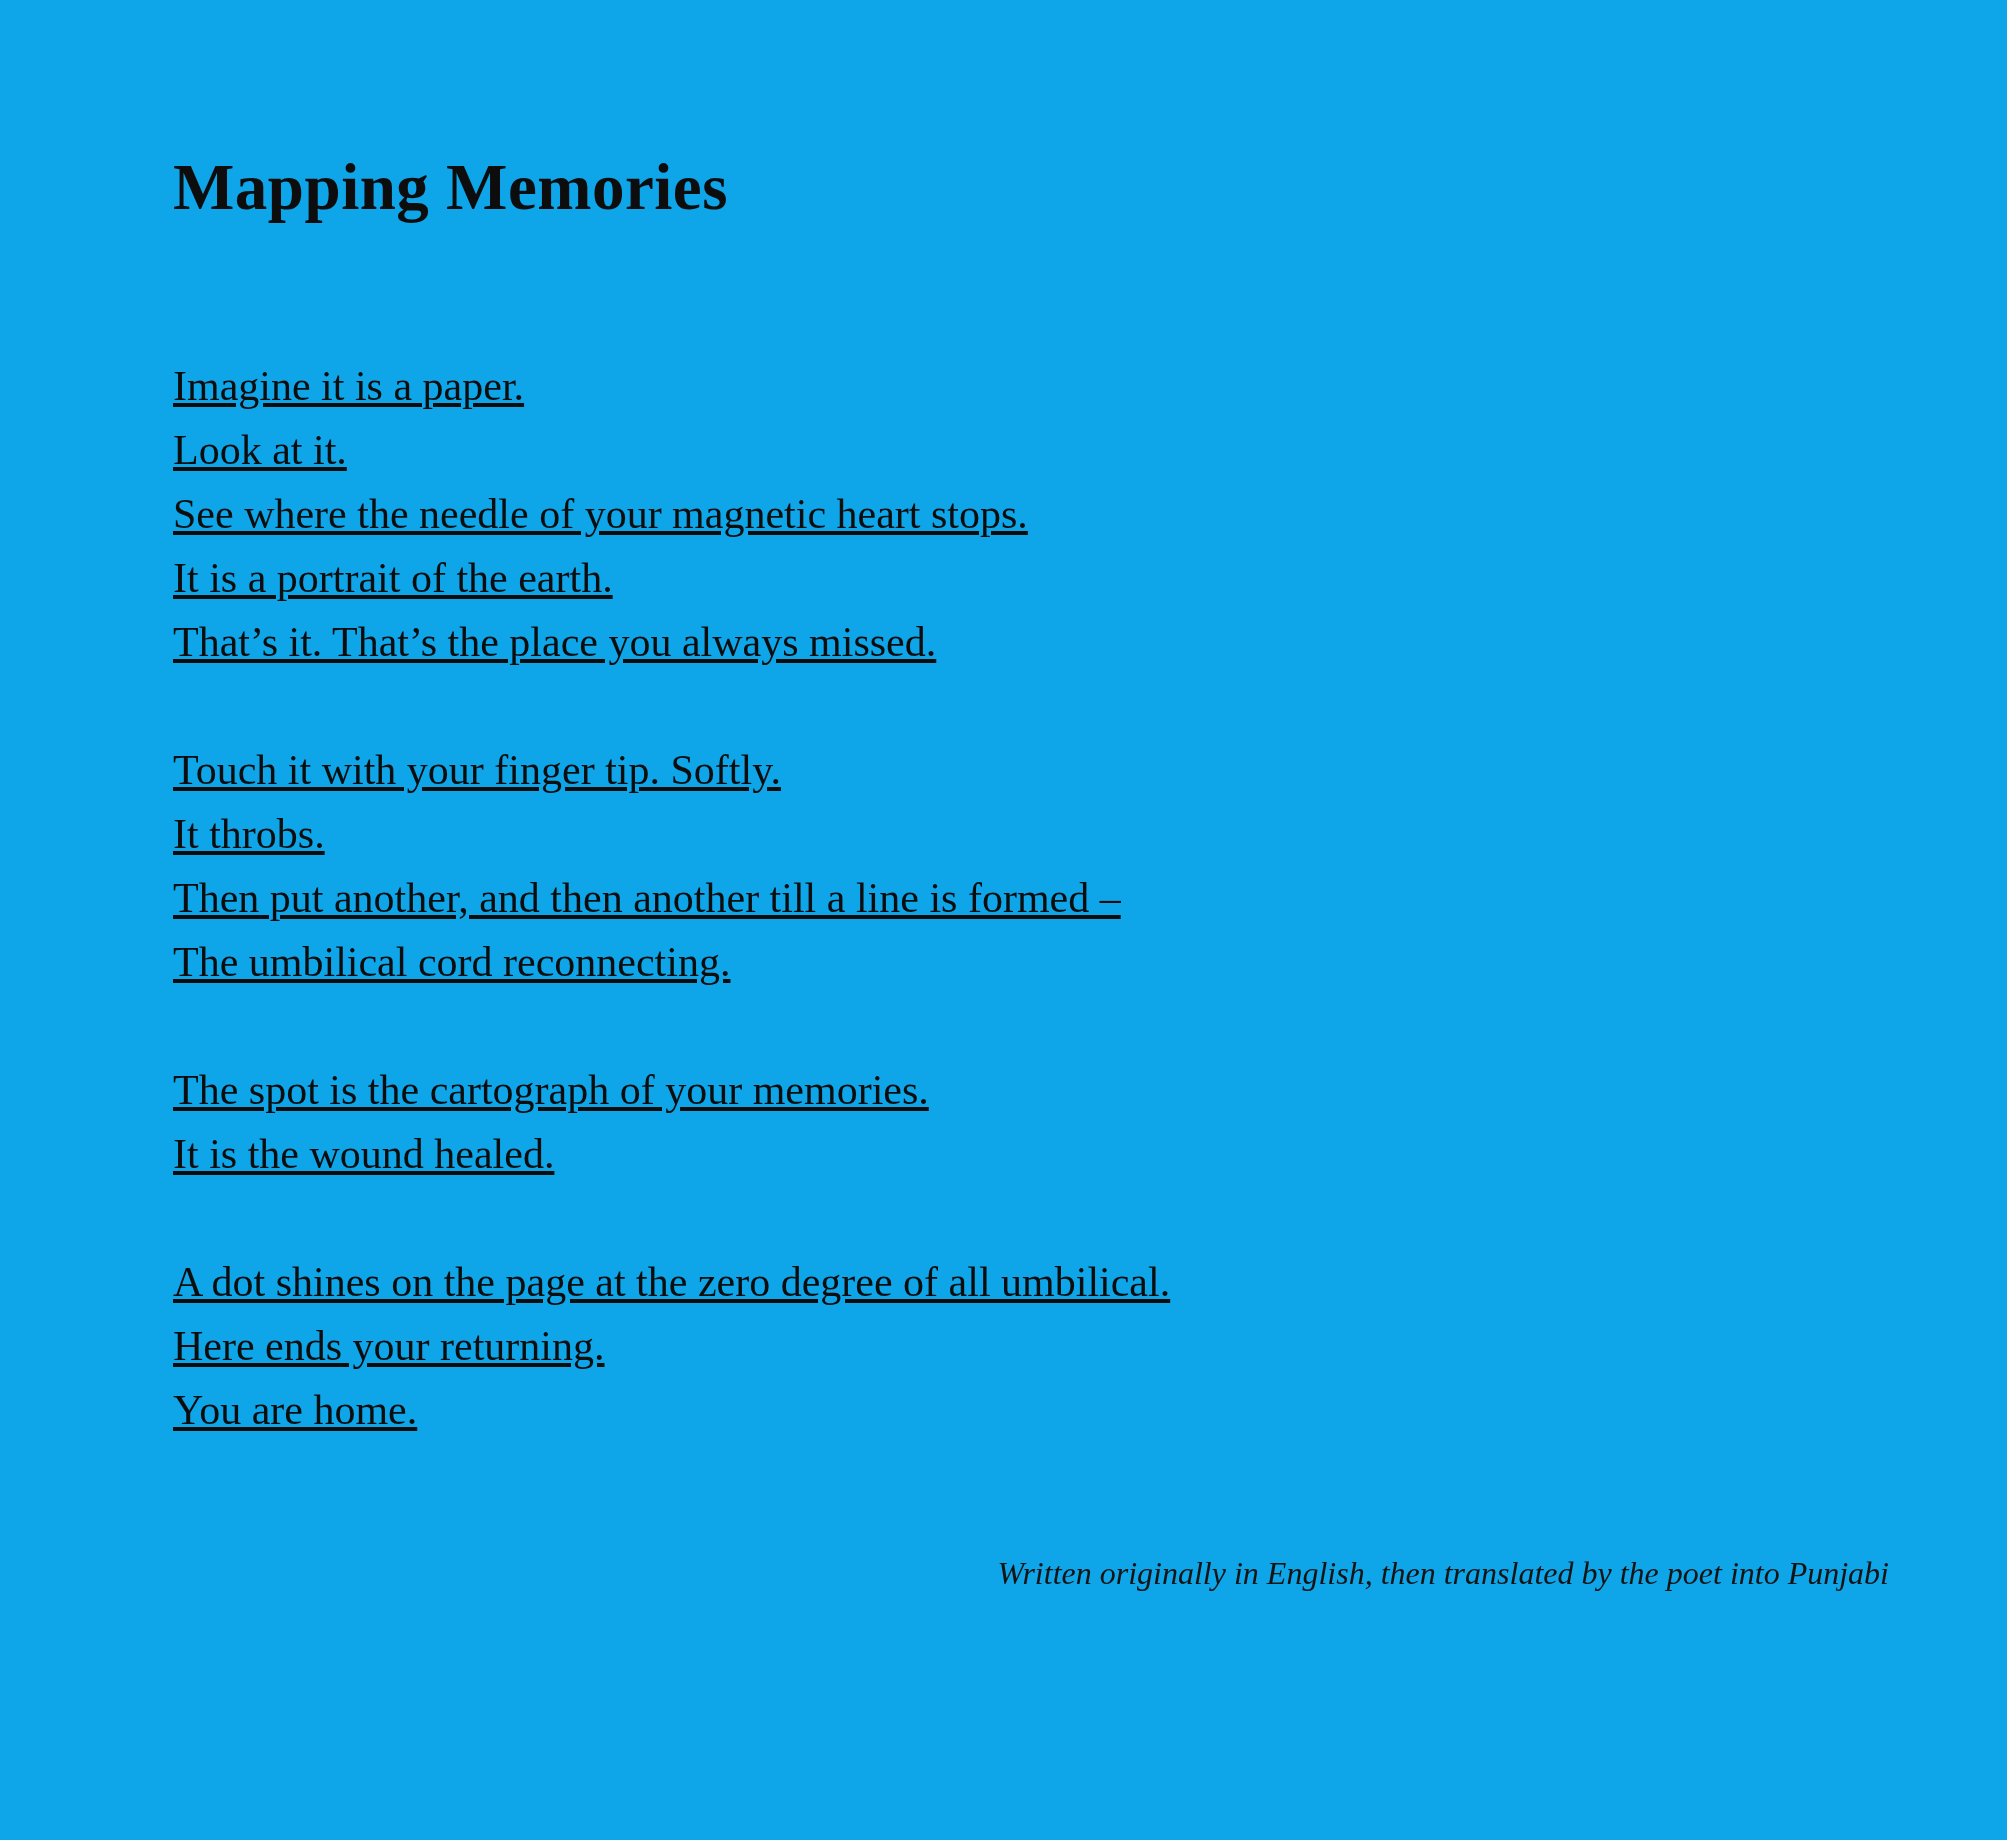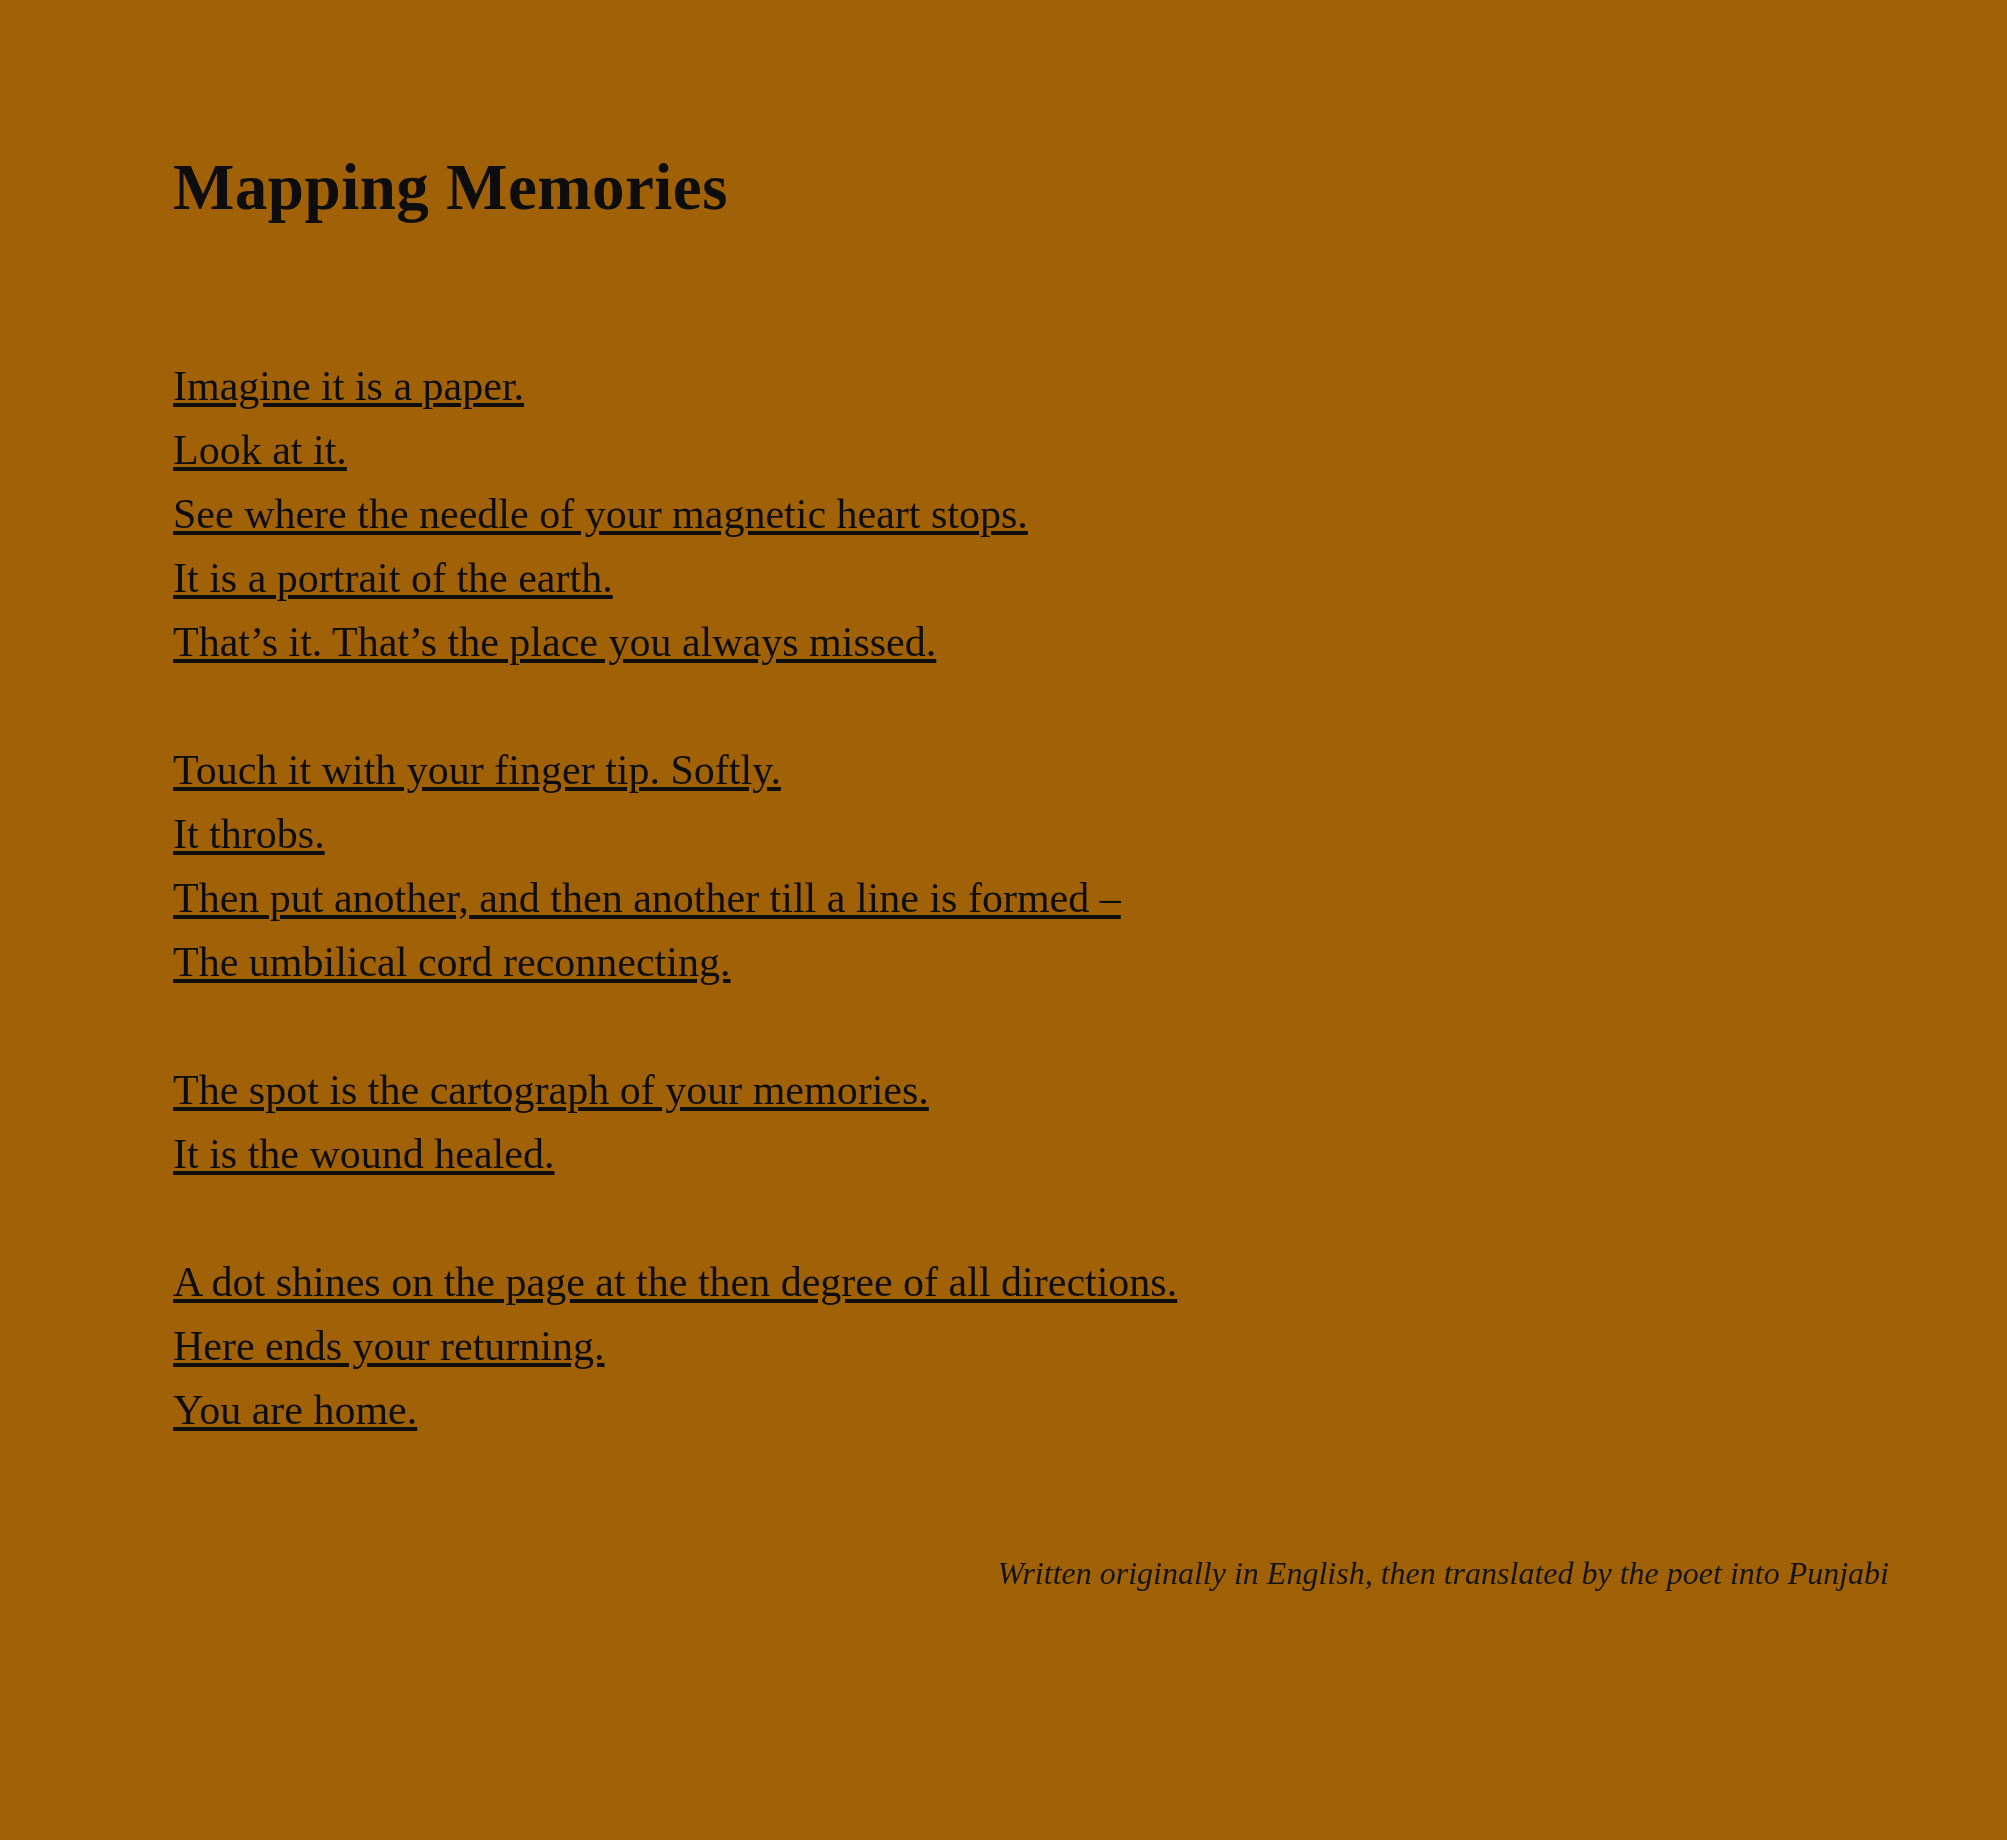--- a/index.html
+++ b/index.html
@@ -12,21 +12,21 @@
     height: 1841px;
     font-family: "Liberation Serif", "DejaVu Serif", serif;
     color: #0d0d0d;
     overflow: hidden;
   }
   .page {
     box-sizing: border-box;
     width: 2007px;
     height: 1841px;
     padding: 145px 118px 0 173px;
-    background: #a16207;
+    background: #0ea5e9;
   }
   .poem-title {
     margin: 0;
     font-size: 65px;
     line-height: 1.3;
     font-weight: 700;
     letter-spacing: 0.5px;
     color: #0d0d0d;
   }
   .poem-body {
@@ -77,21 +77,21 @@
       <div class="line">Then put another, and then another till a line is formed –</div>
       <div class="line">The umbilical cord reconnecting.</div>
     </div>
 
     <div class="stanza">
       <div class="line">The spot is the cartograph of your memories.</div>
       <div class="line">It is the wound healed.</div>
     </div>
 
     <div class="stanza">
-      <div class="line">A dot shines on the page at the then degree of all directions.</div>
+      <div class="line">A dot shines on the page at the zero degree of all umbilical.</div>
       <div class="line">Here ends your returning.</div>
       <div class="line">You are home.</div>
     </div>
 
   </section>
 
   <p class="footnote">Written originally in English, then translated by the poet into Punjabi</p>
 
 </main>
 

